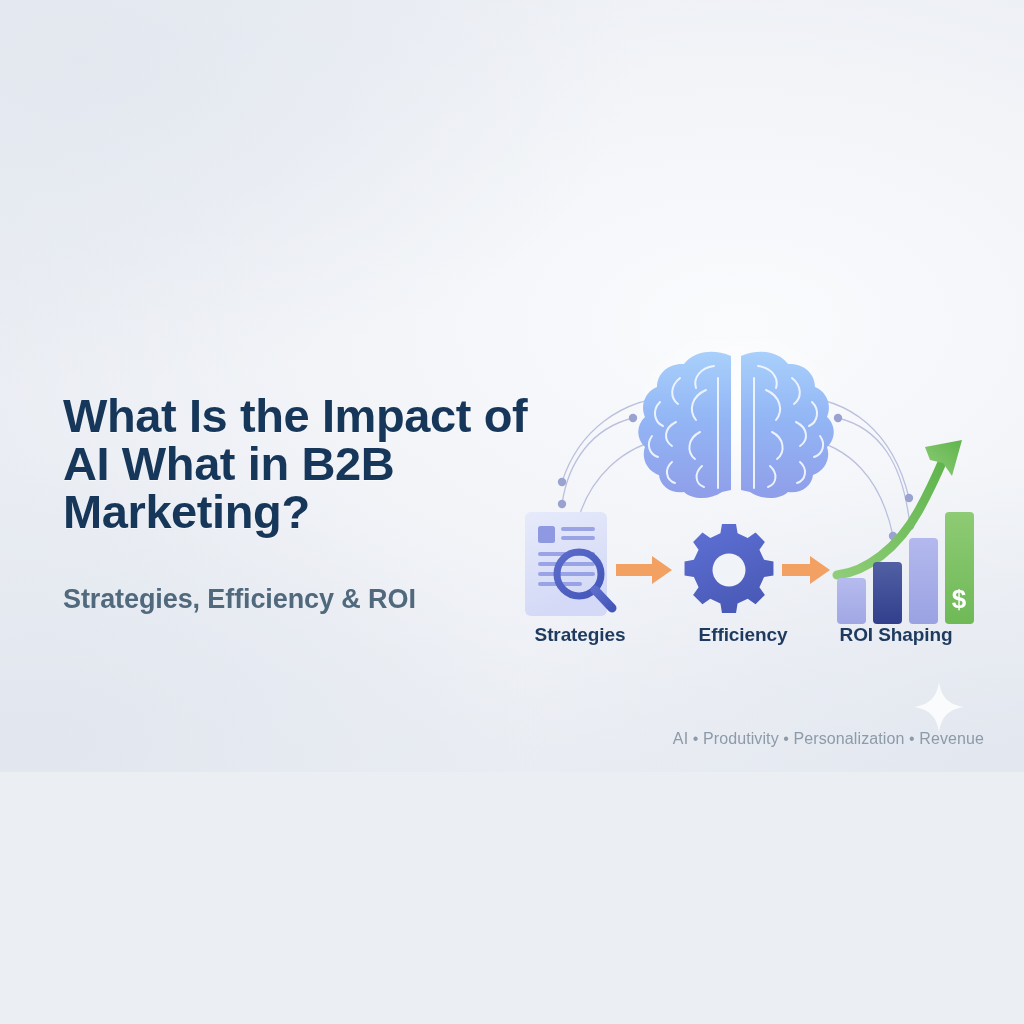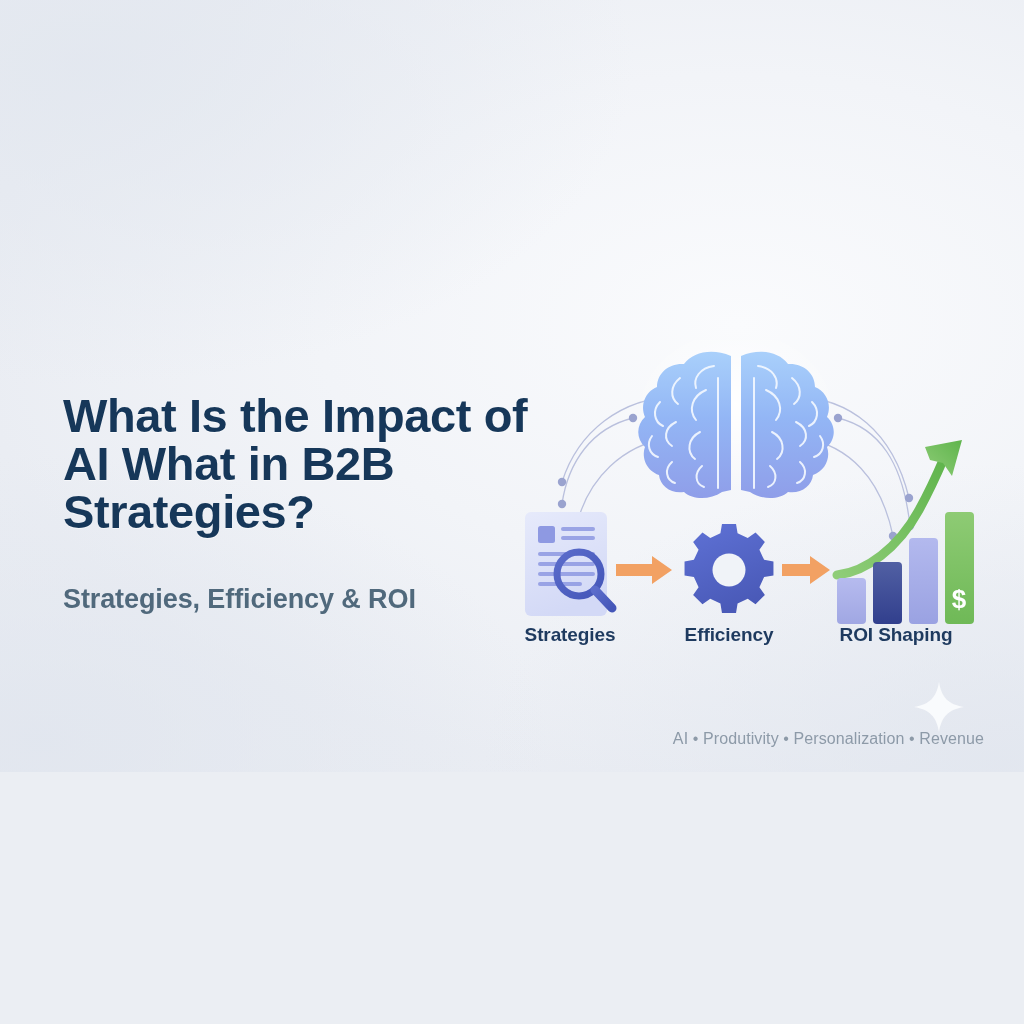--- a/index.html
+++ b/index.html
@@ -76,22 +76,22 @@
   }
   .row-label {
     position: absolute;
     font-size: 19px;
     font-weight: 700;
     color: #1e3a5f;
     white-space: nowrap;
     transform: translateX(-50%);
     letter-spacing: -0.1px;
   }
-  .rl-strategies { left: 70px; }
-  .rl-efficiency { left: 229px; }
+  .rl-strategies { left: 80px; }
+  .rl-efficiency { left: 243px; }
   .rl-roi        { left: 396px; }
 
   
   .footer {
     position: absolute;
     right: 40px;
     bottom: 24px;
     z-index: 6;
     text-align: right;
   }
@@ -110,21 +110,21 @@
     height: 54px;
     opacity: 0.95;
   }
 </style>
 </head>
 <body>
 
 <div class="canvas">
 
   <div class="headline-block">
-    <h1 class="headline"><span>What Is the Impact of</span><br><span>AI What in B2B</span><br><span>Strategies?</span></h1>
+    <h1 class="headline"><span>What Is the Impact of</span><br><span>AI What in B2B</span><br><span>Marketing?</span></h1>
     <p class="subhead"><br><span>Strategies, Efficiency &amp; ROI</span></p>
   </div>
 
   <div class="diagram">
     <svg width="510" height="320" viewBox="0 0 510 320" xmlns="http://www.w3.org/2000/svg">
       <defs>
         <linearGradient id="brainGrad" x1="0" y1="0" x2="0" y2="1">
           <linearGradient id="x"></linearGradient>
           <stop offset="0%" stop-color="#a9d0fb"></stop>
           <stop offset="45%" stop-color="#93b6f5"></stop>

